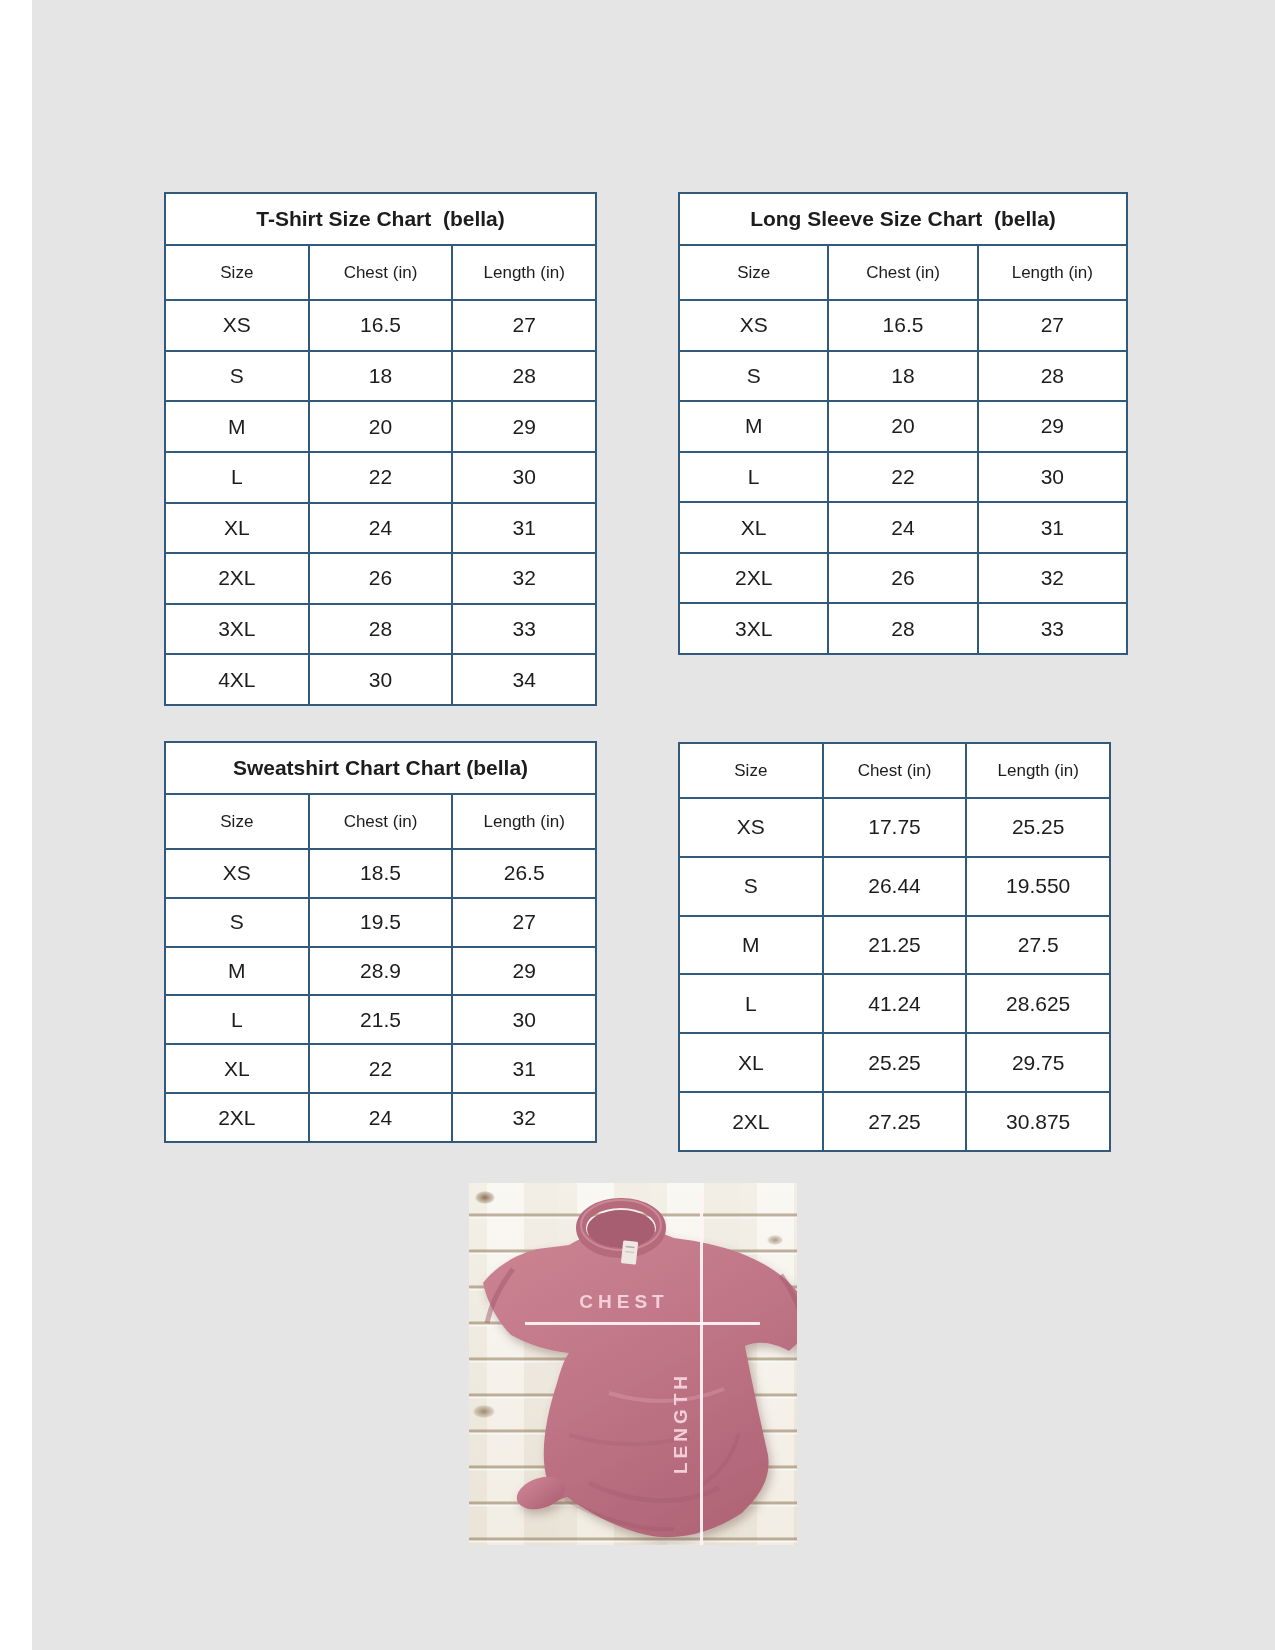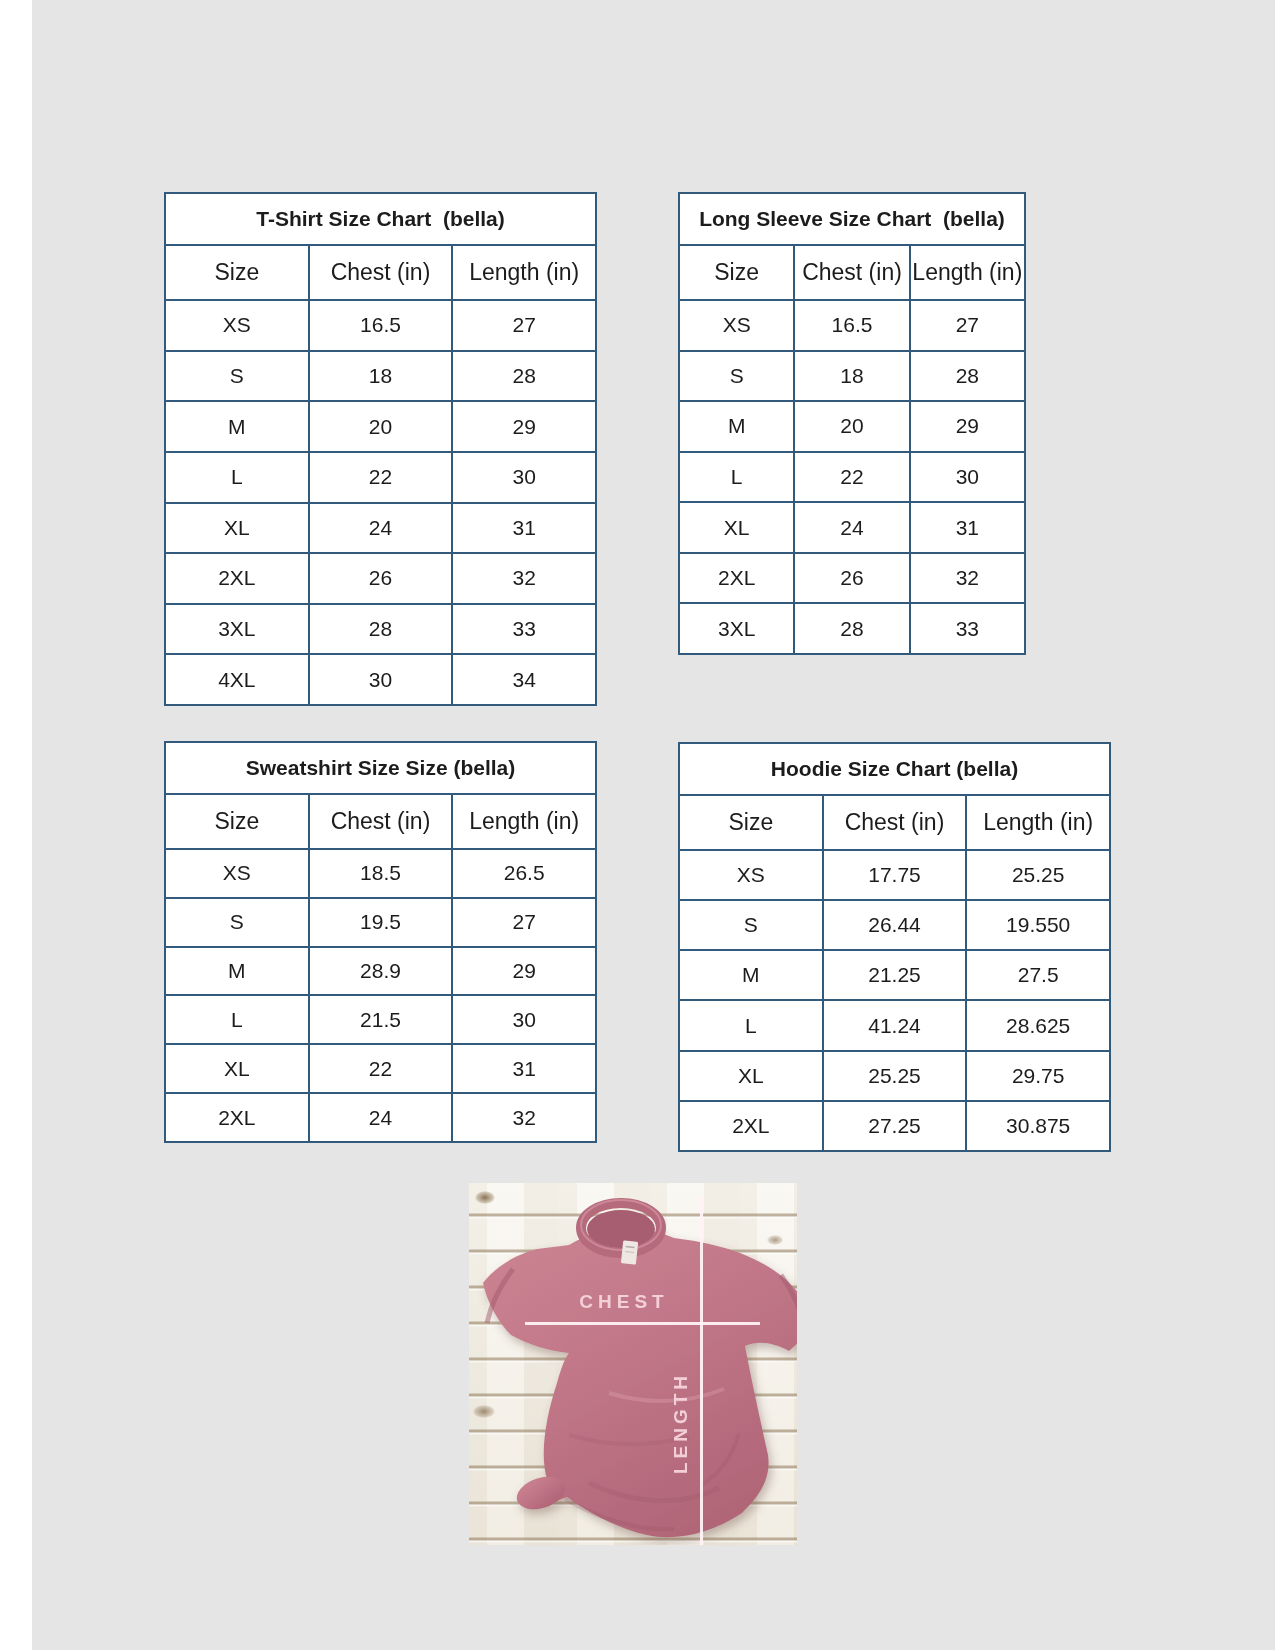--- a/index.html
+++ b/index.html
@@ -5,21 +5,21 @@
   html,body{margin:0;padding:0;background:#ffffff;}
   #page{position:relative;width:1275px;height:1650px;background:#e5e5e5;overflow:hidden;
         font-family:"Liberation Sans",sans-serif;margin-left:32px;}
 
   
   table.size-chart{position:absolute;border-collapse:collapse;table-layout:fixed;background:#ffffff;}
   table.size-chart th,table.size-chart td{
       border:2px solid #315a7d;text-align:center;vertical-align:middle;
       color:#1c1c1c;padding:0;}
   table.size-chart .title-cell{font-weight:bold;font-size:21px;height:50px;white-space:pre;}
-  table.size-chart .head-cell{font-weight:normal;font-size:23px;height:53px;}
+  table.size-chart .head-cell{font-weight:normal;font-size:17px;height:53px;}
   table.size-chart td{font-size:21px;}
 
   
   .photo{position:absolute;left:437px;top:1183px;width:328px;height:362px;overflow:hidden;
      background-color:#f4f1e9;
      background-image:
        repeating-linear-gradient(180deg,
           rgba(185,165,130,0) 0px, rgba(185,165,130,0) 30px,
           rgba(143,120,88,0.55) 31px, rgba(143,120,88,0.55) 33px,
           rgba(255,255,255,0.85) 34px, rgba(185,165,130,0) 36px),
@@ -90,21 +90,21 @@
           <td>33</td>
         </tr>
         <tr>
           <td>4XL</td>
           <td>30</td>
           <td>34</td>
         </tr>
       </tbody>
     </table>
 
-  <table class="size-chart" style="left:646px;top:192px;width:348px;height:463px">
+  <table class="size-chart" style="left:646px;top:192px;width:450px;height:463px">
       <tbody>
         <tr>
           <th colspan="3" class="title-cell">Long Sleeve Size Chart  (bella)</th>
         </tr>
         <tr>
           <th class="head-cell">Size</th>
           <th class="head-cell">Chest (in)</th>
           <th class="head-cell">Length (in)</th>
         </tr>
         <tr>
@@ -141,21 +141,21 @@
           <td>3XL</td>
           <td>28</td>
           <td>33</td>
         </tr>
       </tbody>
     </table>
 
   <table class="size-chart" style="left:132px;top:741px;width:433px;height:402px">
       <tbody>
         <tr>
-          <th colspan="3" class="title-cell">Sweatshirt Size Size (bella)</th>
+          <th colspan="3" class="title-cell">Sweatshirt Chart Chart (bella)</th>
         </tr>
         <tr>
           <th class="head-cell">Size</th>
           <th class="head-cell">Chest (in)</th>
           <th class="head-cell">Length (in)</th>
         </tr>
         <tr>
           <td>XS</td>
           <td>18.5</td>
           <td>26.5</td>
@@ -183,23 +183,20 @@
         <tr>
           <td>2XL</td>
           <td>24</td>
           <td>32</td>
         </tr>
       </tbody>
     </table>
 
   <table class="size-chart" style="left:646px;top:742px;width:433px;height:410px">
       <tbody>
-        <tr>
-          <th colspan="3" class="title-cell">Hoodie Size Chart (bella)</th>
-        </tr>
         <tr>
           <th class="head-cell">Size</th>
           <th class="head-cell">Chest (in)</th>
           <th class="head-cell">Length (in)</th>
         </tr>
         <tr>
           <td>XS</td>
           <td>17.75</td>
           <td>25.25</td>
         </tr>

